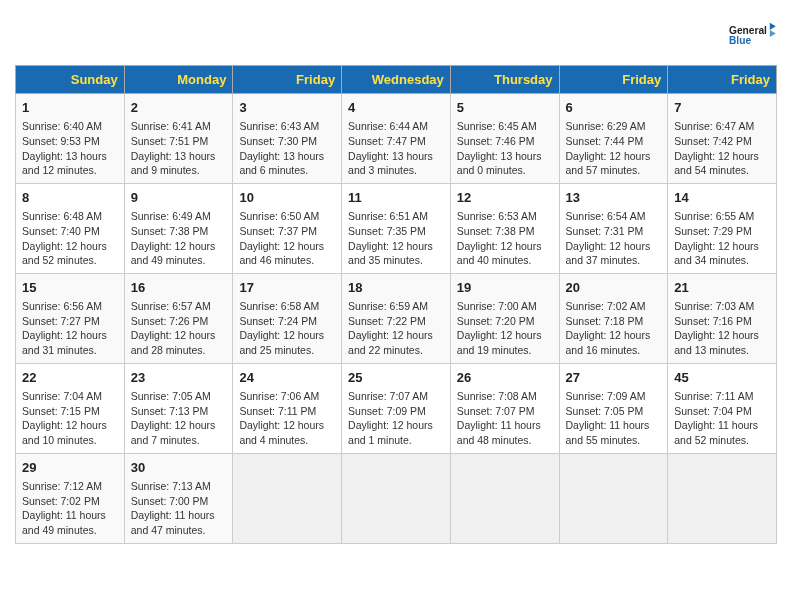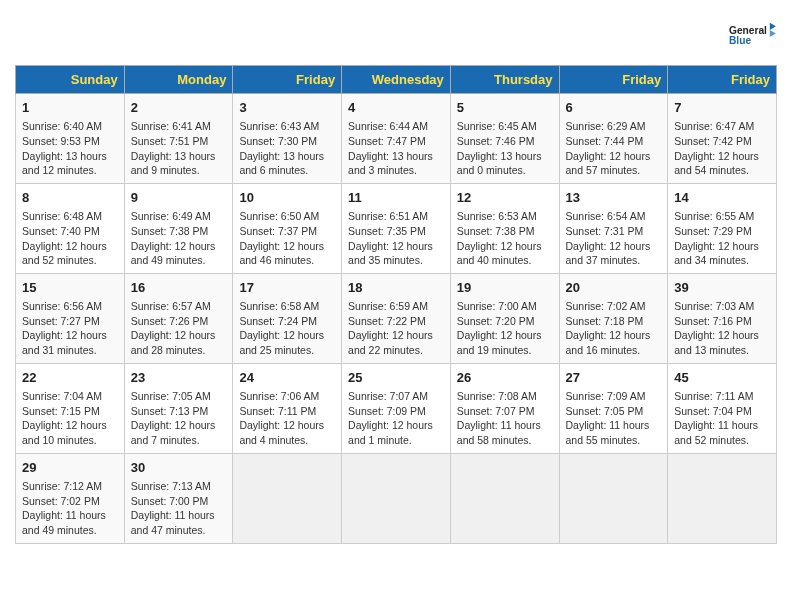--- a/index.html
+++ b/index.html
@@ -119,28 +119,28 @@
         <td><span class="day-num">13</span><span>Sunrise: 6:54 AM</span><br><span>Sunset: 7:31 PM</span><br><span>Daylight: 12 hours and 37 minutes.</span></td>
         <td><span class="day-num">14</span><span>Sunrise: 6:55 AM</span><br><span>Sunset: 7:29 PM</span><br><span>Daylight: 12 hours and 34 minutes.</span></td>
       </tr>
       <tr>
         <td><span class="day-num">15</span><span>Sunrise: 6:56 AM</span><br><span>Sunset: 7:27 PM</span><br><span>Daylight: 12 hours and 31 minutes.</span></td>
         <td><span class="day-num">16</span><span>Sunrise: 6:57 AM</span><br><span>Sunset: 7:26 PM</span><br><span>Daylight: 12 hours and 28 minutes.</span></td>
         <td><span class="day-num">17</span><span>Sunrise: 6:58 AM</span><br><span>Sunset: 7:24 PM</span><br><span>Daylight: 12 hours and 25 minutes.</span></td>
         <td><span class="day-num">18</span><span>Sunrise: 6:59 AM</span><br><span>Sunset: 7:22 PM</span><br><span>Daylight: 12 hours and 22 minutes.</span></td>
         <td><span class="day-num">19</span><span>Sunrise: 7:00 AM</span><br><span>Sunset: 7:20 PM</span><br><span>Daylight: 12 hours and 19 minutes.</span></td>
         <td><span class="day-num">20</span><span>Sunrise: 7:02 AM</span><br><span>Sunset: 7:18 PM</span><br><span>Daylight: 12 hours and 16 minutes.</span></td>
-        <td><span class="day-num">39</span><span>Sunrise: 7:03 AM</span><br><span>Sunset: 7:16 PM</span><br><span>Daylight: 12 hours and 13 minutes.</span></td>
+        <td><span class="day-num">21</span><span>Sunrise: 7:03 AM</span><br><span>Sunset: 7:16 PM</span><br><span>Daylight: 12 hours and 13 minutes.</span></td>
       </tr>
       <tr>
         <td><span class="day-num">22</span><span>Sunrise: 7:04 AM</span><br><span>Sunset: 7:15 PM</span><br><span>Daylight: 12 hours and 10 minutes.</span></td>
         <td><span class="day-num">23</span><span>Sunrise: 7:05 AM</span><br><span>Sunset: 7:13 PM</span><br><span>Daylight: 12 hours and 7 minutes.</span></td>
         <td><span class="day-num">24</span><span>Sunrise: 7:06 AM</span><br><span>Sunset: 7:11 PM</span><br><span>Daylight: 12 hours and 4 minutes.</span></td>
         <td><span class="day-num">25</span><span>Sunrise: 7:07 AM</span><br><span>Sunset: 7:09 PM</span><br><span>Daylight: 12 hours and 1 minute.</span></td>
-        <td><span class="day-num">26</span><span>Sunrise: 7:08 AM</span><br><span>Sunset: 7:07 PM</span><br><span>Daylight: 11 hours and 58 minutes.</span></td>
+        <td><span class="day-num">26</span><span>Sunrise: 7:08 AM</span><br><span>Sunset: 7:07 PM</span><br><span>Daylight: 11 hours and 48 minutes.</span></td>
         <td><span class="day-num">27</span><span>Sunrise: 7:09 AM</span><br><span>Sunset: 7:05 PM</span><br><span>Daylight: 11 hours and 55 minutes.</span></td>
         <td><span class="day-num">45</span><span>Sunrise: 7:11 AM</span><br><span>Sunset: 7:04 PM</span><br><span>Daylight: 11 hours and 52 minutes.</span></td>
       </tr>
       <tr>
         <td><span class="day-num">29</span><span>Sunrise: 7:12 AM</span><br><span>Sunset: 7:02 PM</span><br><span>Daylight: 11 hours and 49 minutes.</span></td>
         <td><span class="day-num">30</span><span>Sunrise: 7:13 AM</span><br><span>Sunset: 7:00 PM</span><br><span>Daylight: 11 hours and 47 minutes.</span></td>
         <td class="empty-cell"></td>
         <td class="empty-cell"></td>
         <td class="empty-cell"></td>
         <td class="empty-cell"></td>

